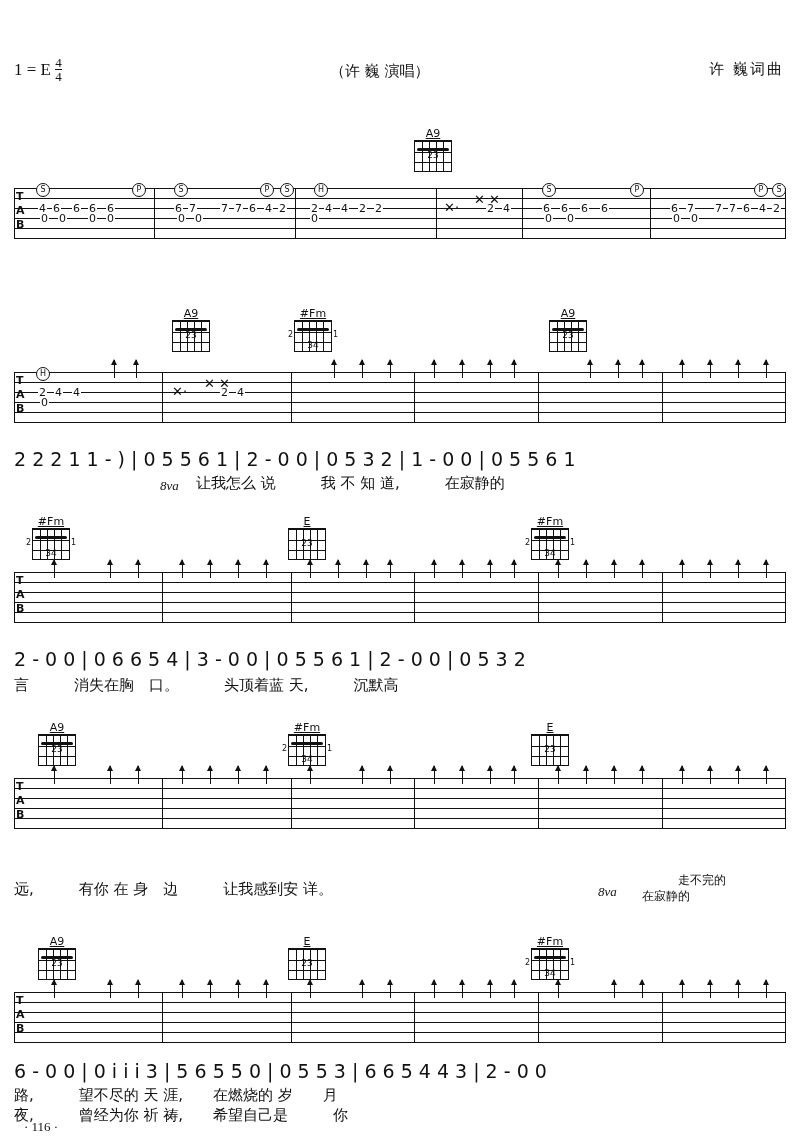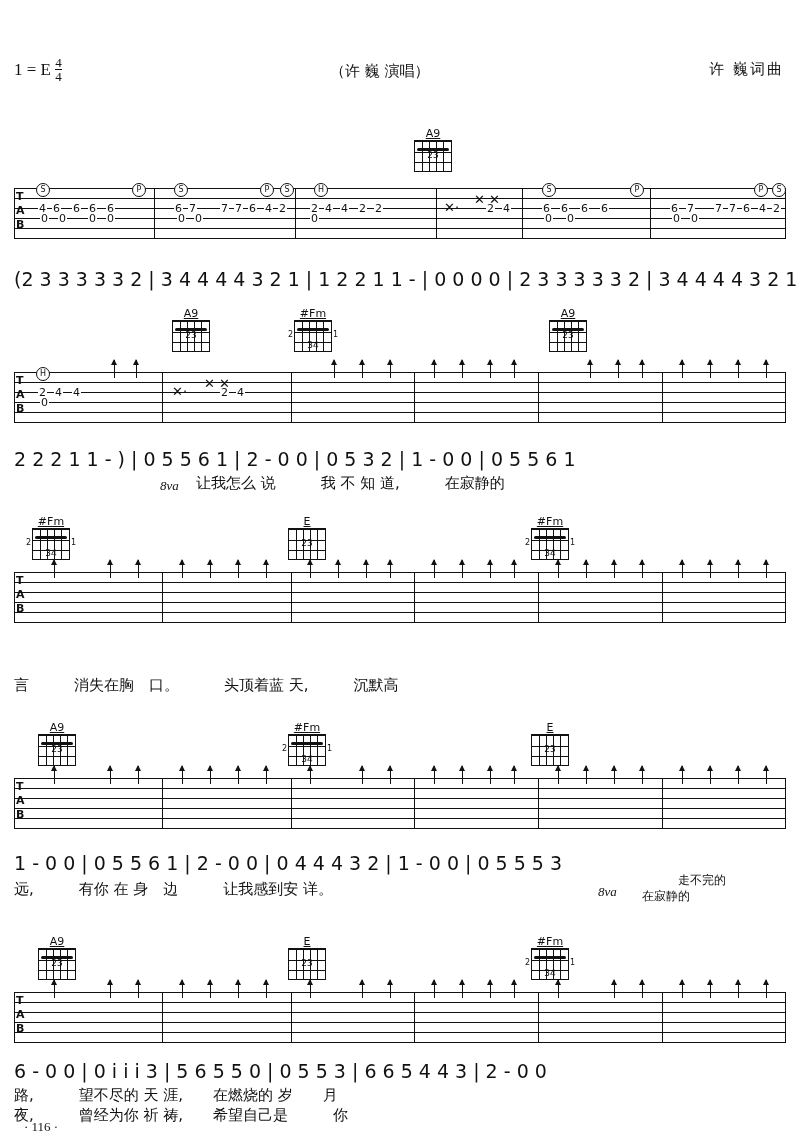--- a/index.html
+++ b/index.html
@@ -215,23 +215,20 @@
     <div class="tnum" style="left:672px;top:15px">7</div>
     <div class="tnum" style="left:700px;top:15px">7</div>
     <div class="tnum" style="left:714px;top:15px">7</div>
     <div class="tnum" style="left:728px;top:15px">6</div>
     <div class="tnum" style="left:744px;top:15px">4</div>
     <div class="tnum" style="left:758px;top:15px">2</div>
     <div class="tnum" style="left:658px;top:25px">0</div>
     <div class="tnum" style="left:676px;top:25px">0</div>
   </div>
 
-  <div class="jp" style="top:268px;">
-    <span class="cell" style="left:0">(2 3 3 3 3  3 2 | 3 4 4 4 4 3 2 1 | 1 2 2 1 1 - | 0 0 0 0 | 2 3 3 3 3  3 2 | 3 4 4 4 4 3 2 1</span>
-  </div>
 
   <div class="chord" style="left:168px;top:308px;">
     <div class="cname">A9</div>
     <div class="grid">
       <div class="v" style="left:7px"></div>
         <div class="v" style="left:14px"></div>
       <div class="v" style="left:21px"></div>
         <div class="v" style="left:28px"></div>
       <div class="h" style="top:10px"></div>
         <div class="h" style="top:20px"></div>
@@ -412,20 +409,23 @@
     <div class="arrow-up" style="left:544px;top:-12px"></div>
     <div class="arrow-up" style="left:572px;top:-12px"></div>
     <div class="arrow-up" style="left:600px;top:-12px"></div>
     <div class="arrow-up" style="left:628px;top:-12px"></div>
     <div class="arrow-up" style="left:668px;top:-12px"></div>
     <div class="arrow-up" style="left:696px;top:-12px"></div>
     <div class="arrow-up" style="left:724px;top:-12px"></div>
     <div class="arrow-up" style="left:752px;top:-12px"></div>
   </div>
 
+  <div class="jp" style="top:648px;">
+    <span class="cell" style="left:0">2 - 0 0 | 0 6 6 5 4 | 3 - 0 0 | 0 5 5 6 1 | 2 - 0 0 | 0 5 3 2</span>
+  </div>
   <div class="lyr" style="top:676px;">
     <span class="cell" style="left:0">言　　　消失在胸　口。　　　头顶着蓝  天,　　　沉默高</span>
   </div>
 
   <div class="chord" style="left:34px;top:722px;">
     <div class="cname">A9</div>
     <div class="grid">
       <div class="v" style="left:7px"></div>
         <div class="v" style="left:14px"></div>
       <div class="v" style="left:21px"></div>
@@ -504,23 +504,20 @@
     <div class="arrow-up" style="left:544px;top:-12px"></div>
     <div class="arrow-up" style="left:572px;top:-12px"></div>
     <div class="arrow-up" style="left:600px;top:-12px"></div>
     <div class="arrow-up" style="left:628px;top:-12px"></div>
     <div class="arrow-up" style="left:668px;top:-12px"></div>
     <div class="arrow-up" style="left:696px;top:-12px"></div>
     <div class="arrow-up" style="left:724px;top:-12px"></div>
     <div class="arrow-up" style="left:752px;top:-12px"></div>
   </div>
 
-  <div class="jp" style="top:852px;">
-    <span class="cell" style="left:0">1 - 0 0 | 0 5 5  6 1 | 2 - 0 0 | 0 4 4 4 3 2 | 1 - 0 0 | 0 5 5 5 3</span>
-  </div>
   <div class="lyr" style="top:880px;">
     <span class="cell" style="left:0">远,　　　有你 在 身　边　　　让我感到安  详。</span>
   </div>
   <div class="octv" style="left:598px;top:884px;">8va</div>
   <div class="lyr" style="top:872px;font-size:12px;">
     <span class="cell" style="left:664px">走不完的</span>
   </div>
   <div class="lyr" style="top:888px;font-size:12px;">
     <span class="cell" style="left:628px">在寂静的</span>
   </div>

